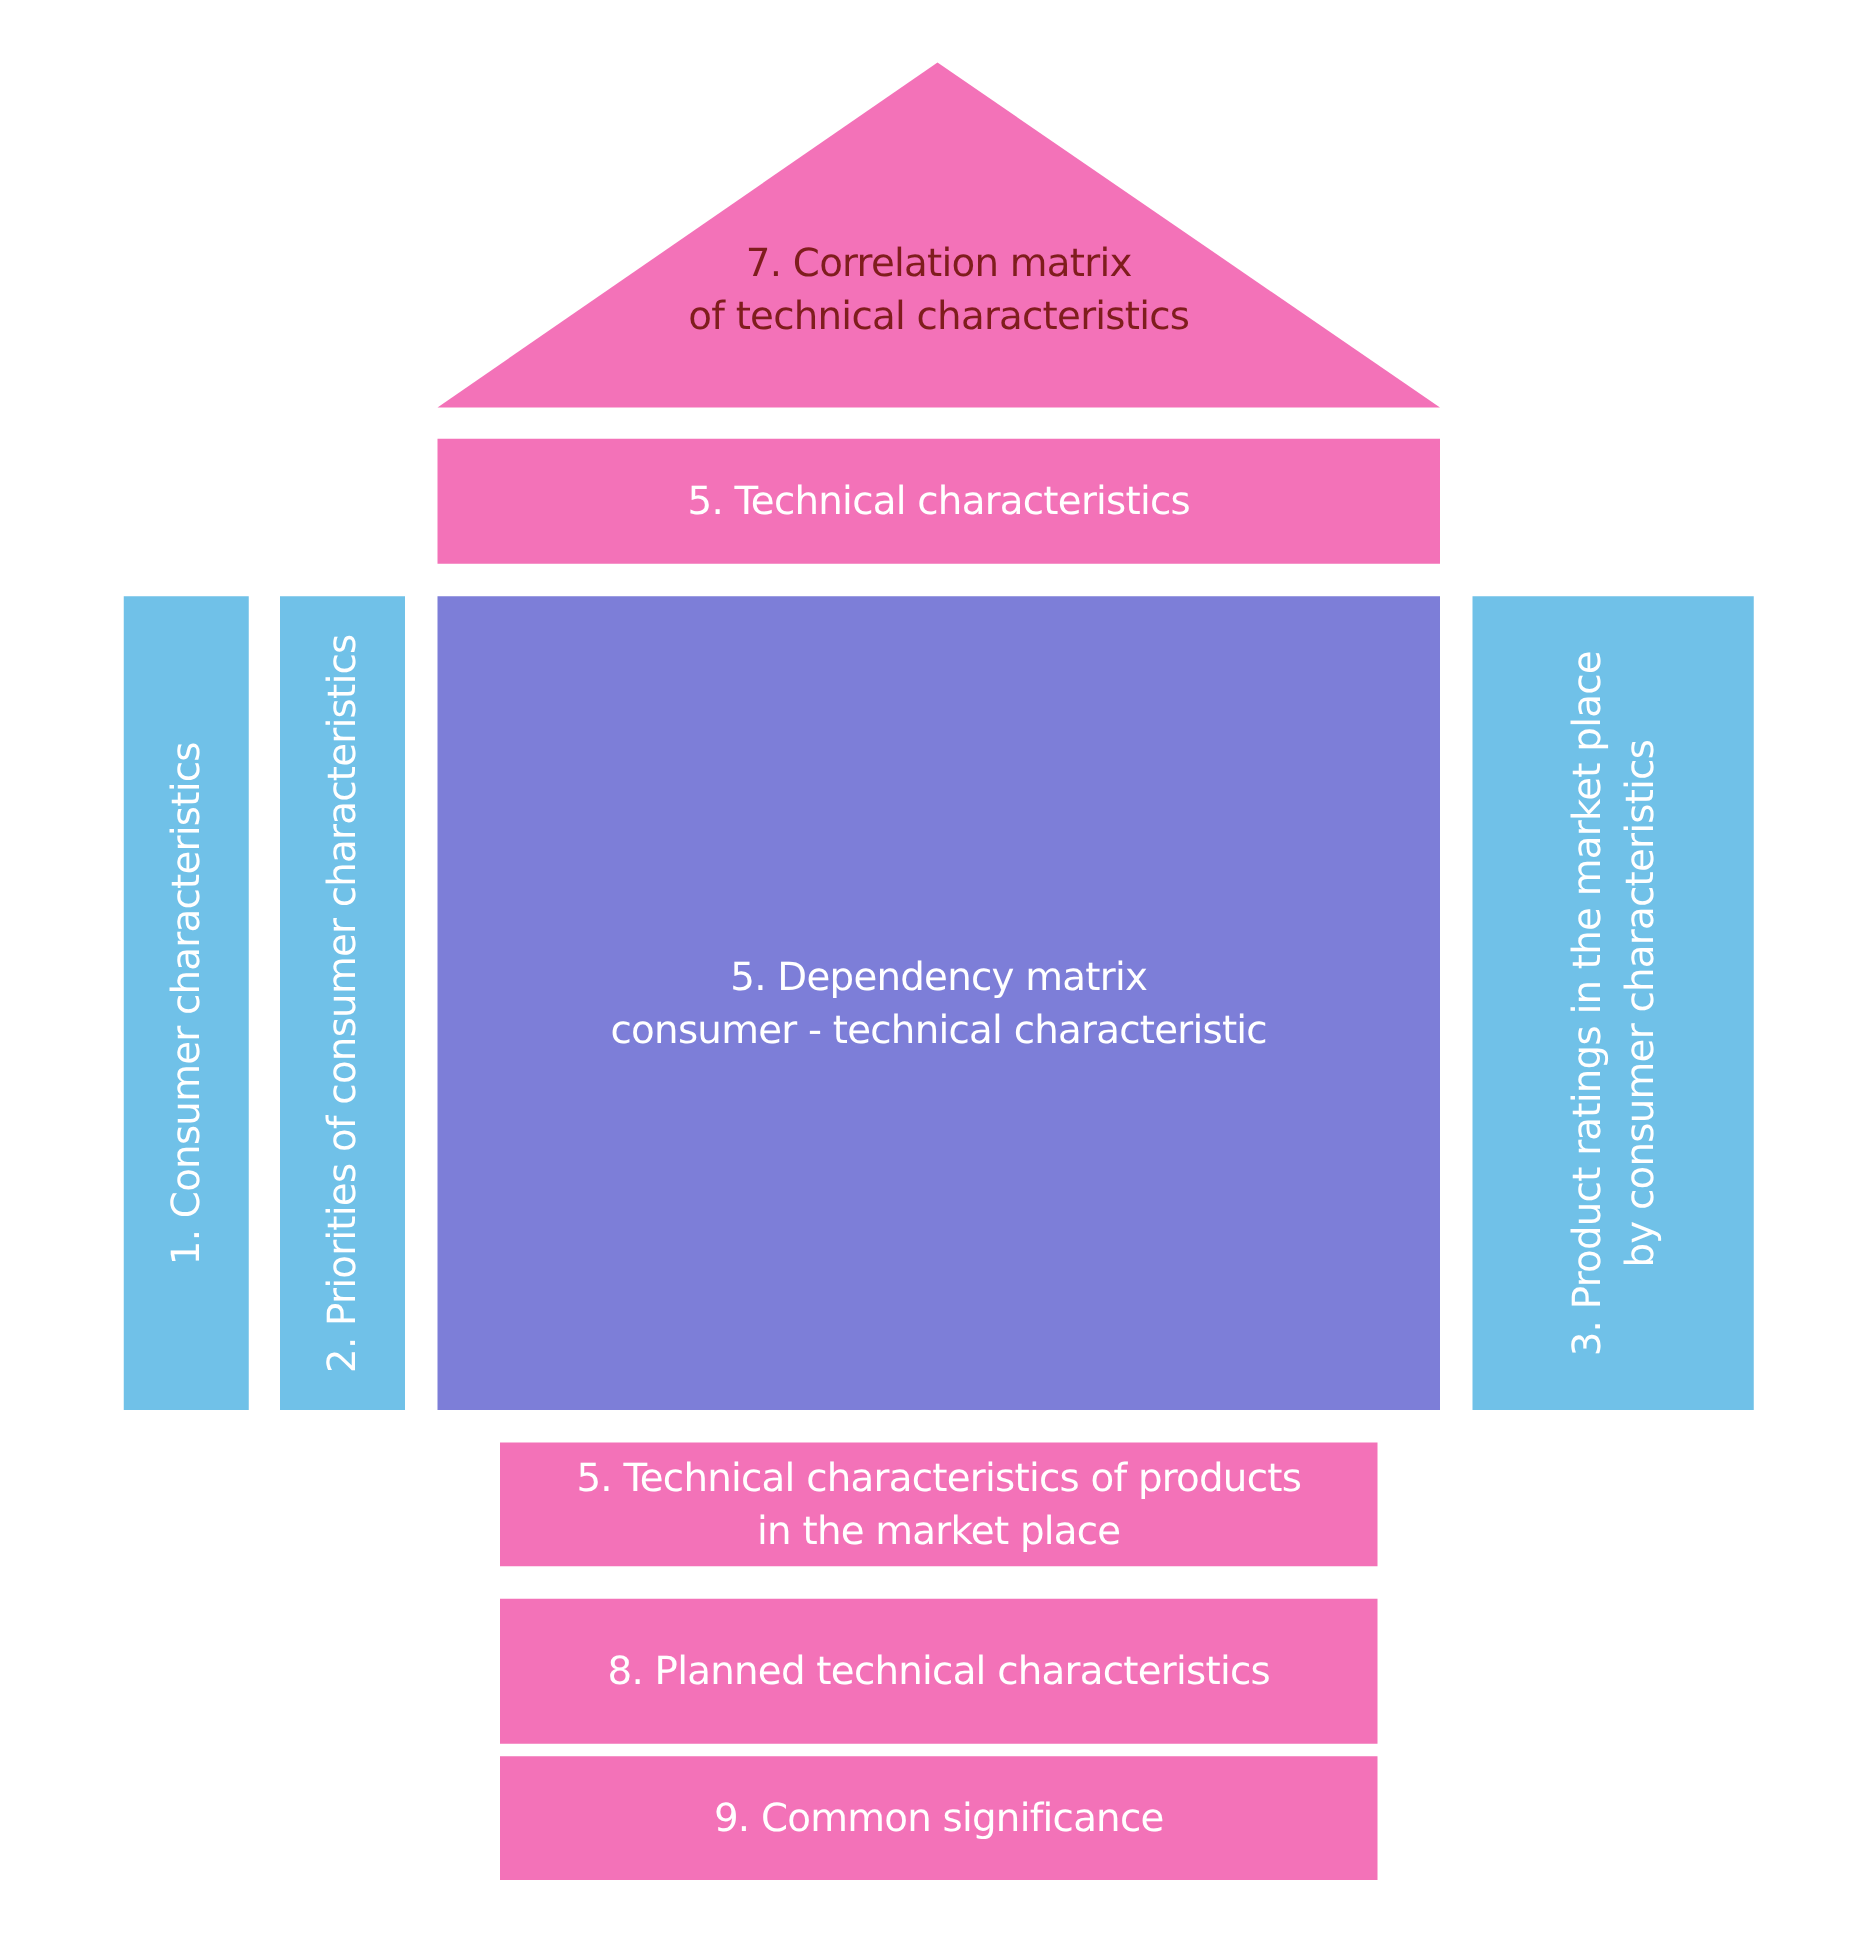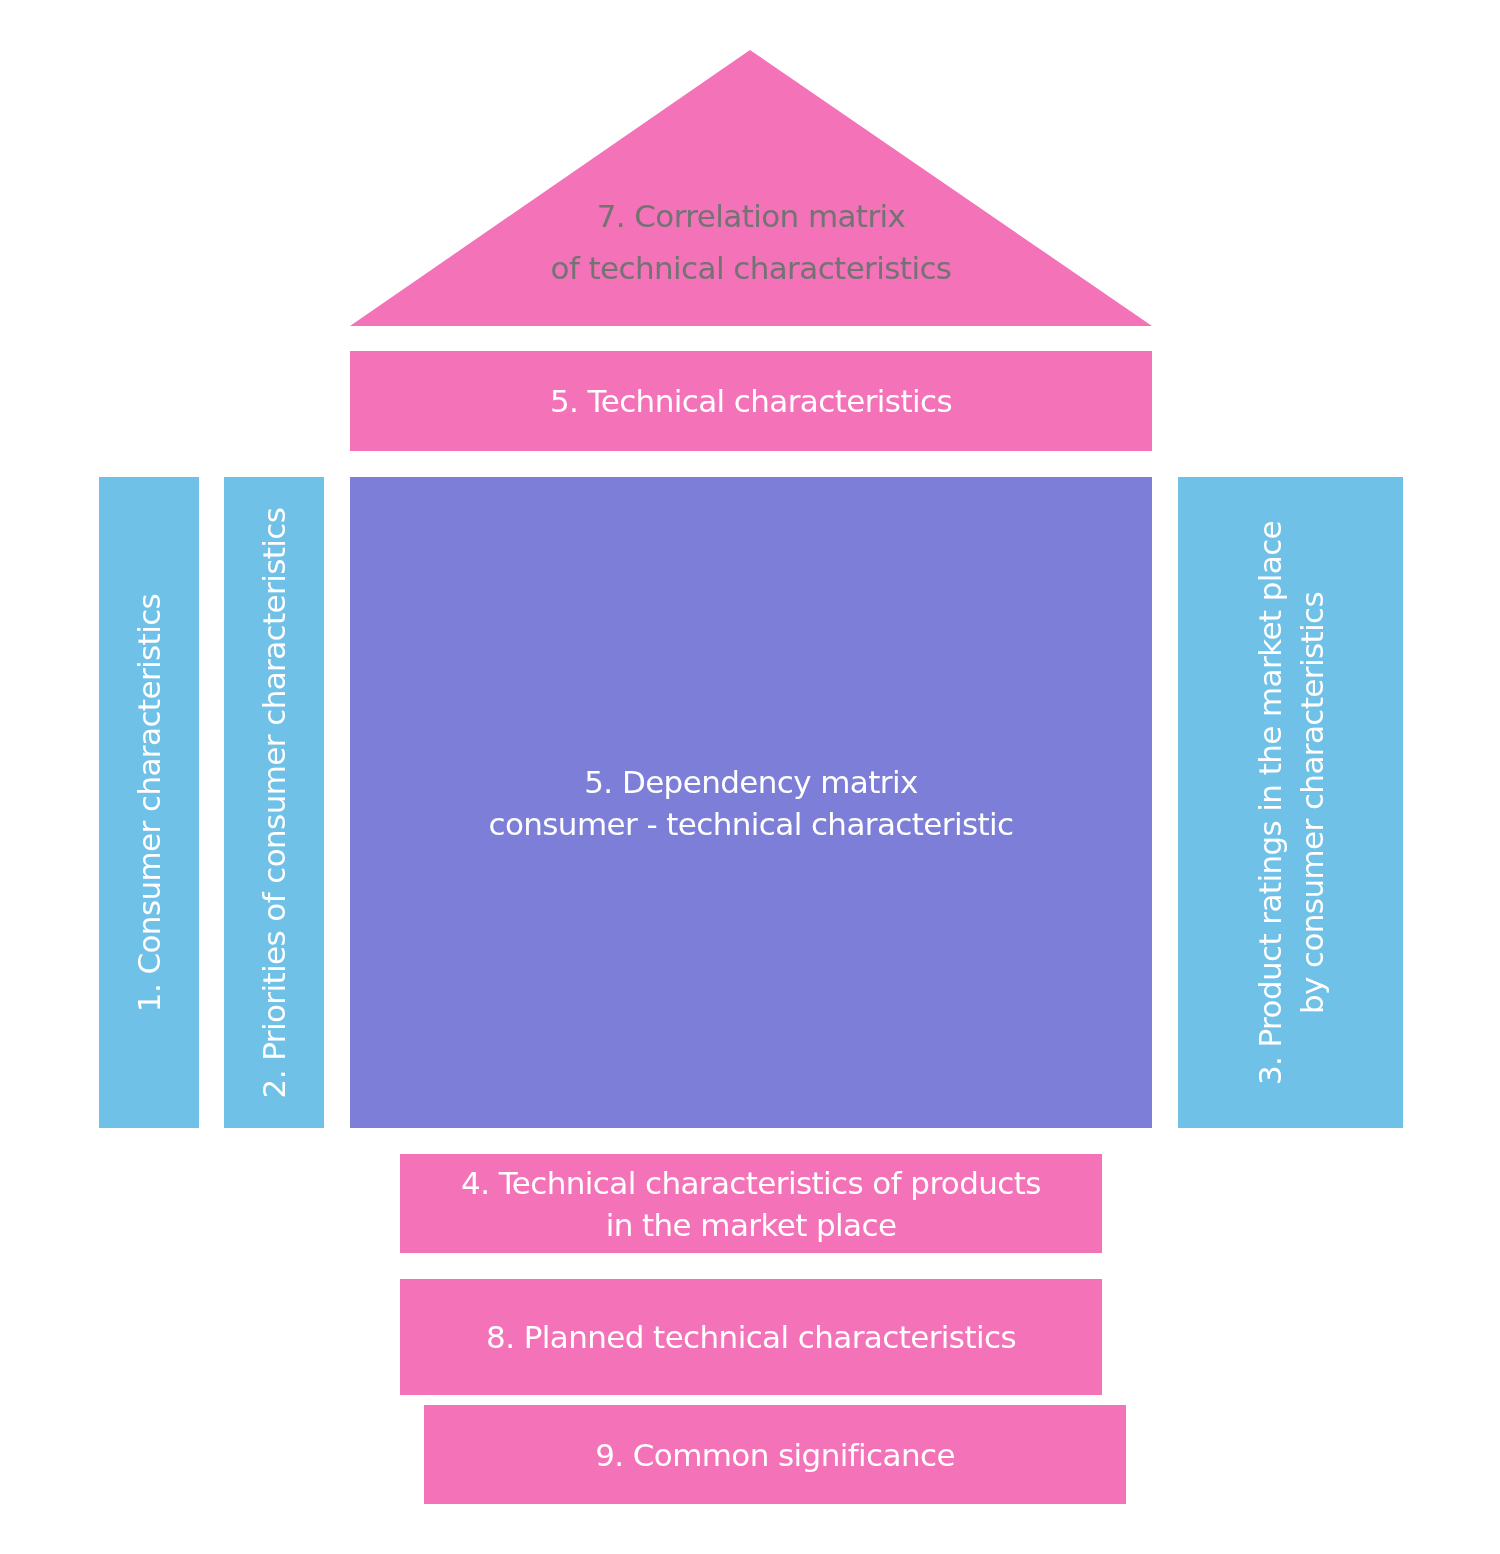--- a/index.html
+++ b/index.html
@@ -8,21 +8,21 @@
   .block { position:absolute; display:flex; align-items:center; justify-content:center;
            color:#ffffff; text-align:center; font-size:31px; line-height:42px; box-sizing:border-box; }
   .pink { background:#f372b8; }
   .blue { background:#70c1e8; }
   .violet { background:#7d7ed8; }
   .txt { white-space:pre-line; letter-spacing:-0.6px; }
   .vert { position:absolute; left:50%; top:50%; transform:translate(-50%,-50%) rotate(-90deg);
           white-space:pre-line; letter-spacing:-0.6px; text-align:center; }
   #roof { position:absolute; left:0; top:0; }
   .roof-label { position:absolute; left:350px; width:802px; top:190px; text-align:center;
-                color:#737373; font-size:31px; line-height:52px; white-space:pre-line; letter-spacing:-0.6px; }
+                color:#7f1d1d; font-size:31px; line-height:42px; white-space:pre-line; letter-spacing:-0.6px; }
 </style>
 </head>
 <body>
 
 <svg id="roof" width="1500" height="340">
   <polygon points="750,50 1152,326 350,326" fill="#f372b8"></polygon>
 </svg>
 <div class="roof-label">7. Correlation matrix
 of technical characteristics</div>
 
@@ -42,23 +42,23 @@
   <span class="txt">5. Dependency matrix
 consumer - technical characteristic</span>
 </div>
 
 <div class="block blue" style="left:1178px;top:477px;width:225px;height:651px;">
   <span class="vert" style="width:651px;">3. Product ratings in the market place
 by consumer characteristics</span>
 </div>
 
 <div class="block pink" style="left:400px;top:1154px;width:702px;height:99px;">
-  <span class="txt">4. Technical characteristics of products
+  <span class="txt">5. Technical characteristics of products
 in the market place</span>
 </div>
 
 <div class="block pink" style="left:400px;top:1279px;width:702px;height:116px;">
   <span class="txt">8. Planned technical characteristics</span>
 </div>
 
-<div class="block pink" style="left:400px;top:1405px;width:702px;height:99px;margin-left:24px;">
+<div class="block pink" style="left:400px;top:1405px;width:702px;height:99px;">
   <span class="txt">9. Common significance</span>
 </div>
 
 </body></html>

